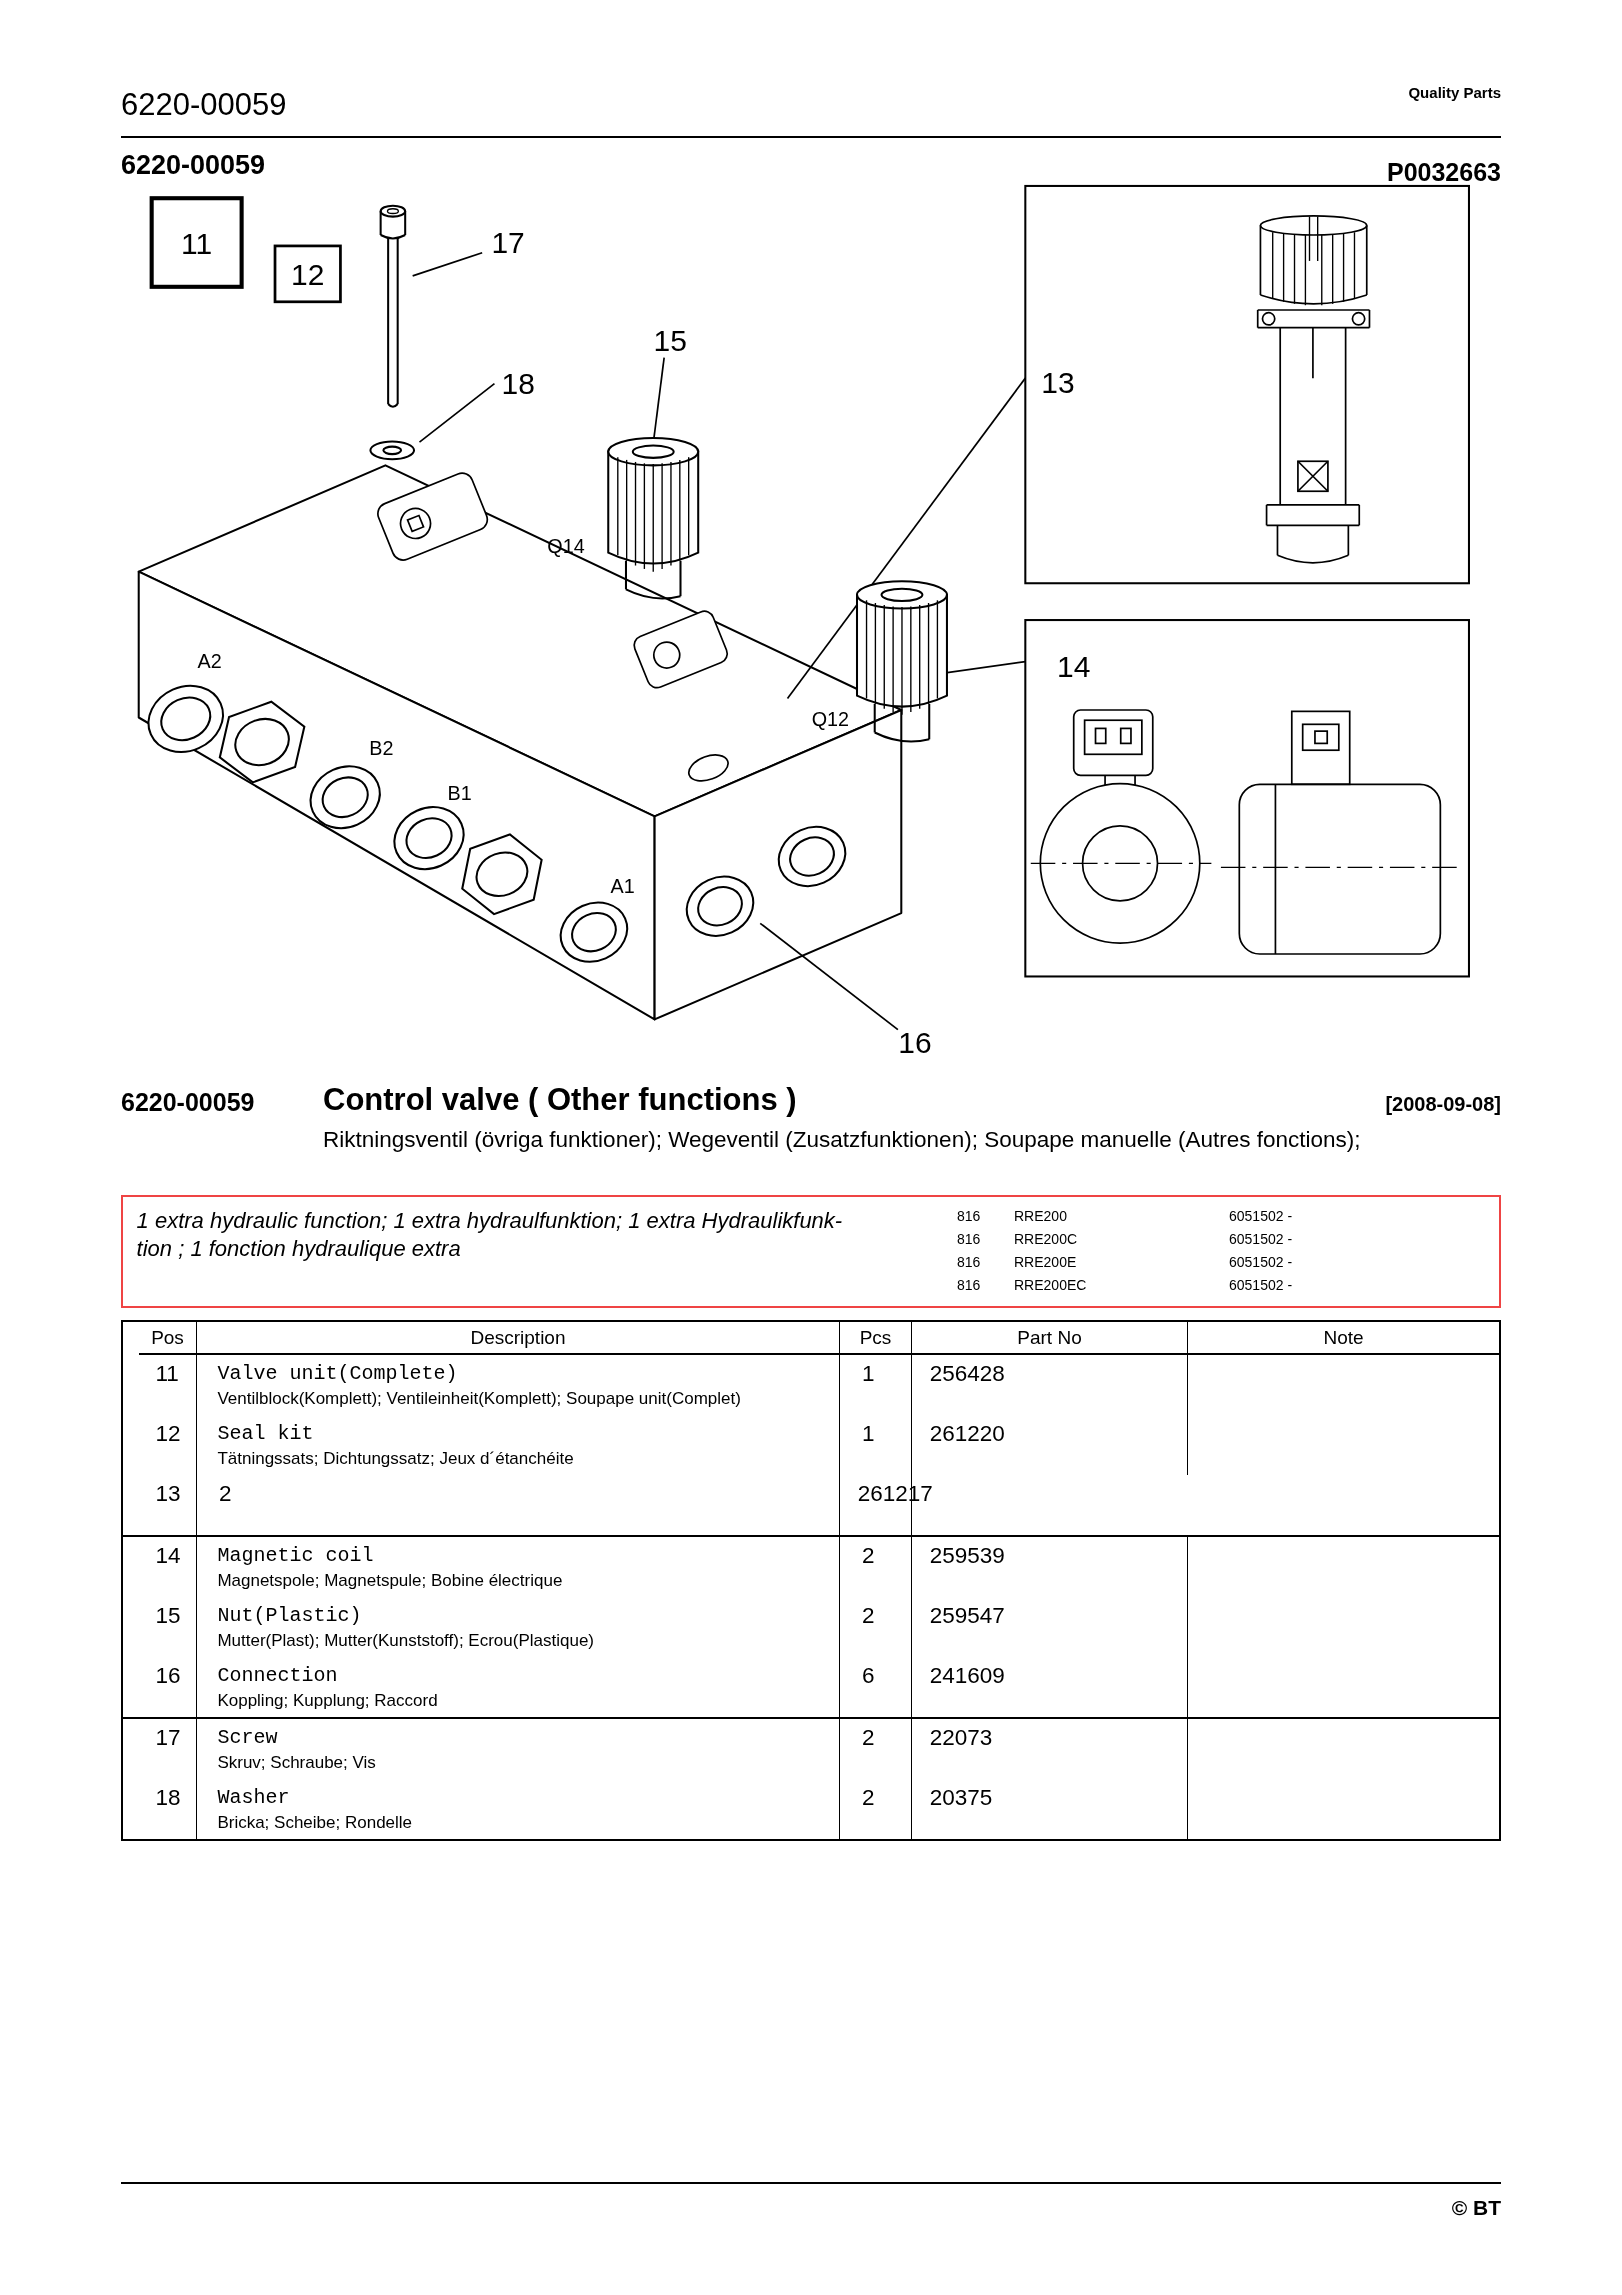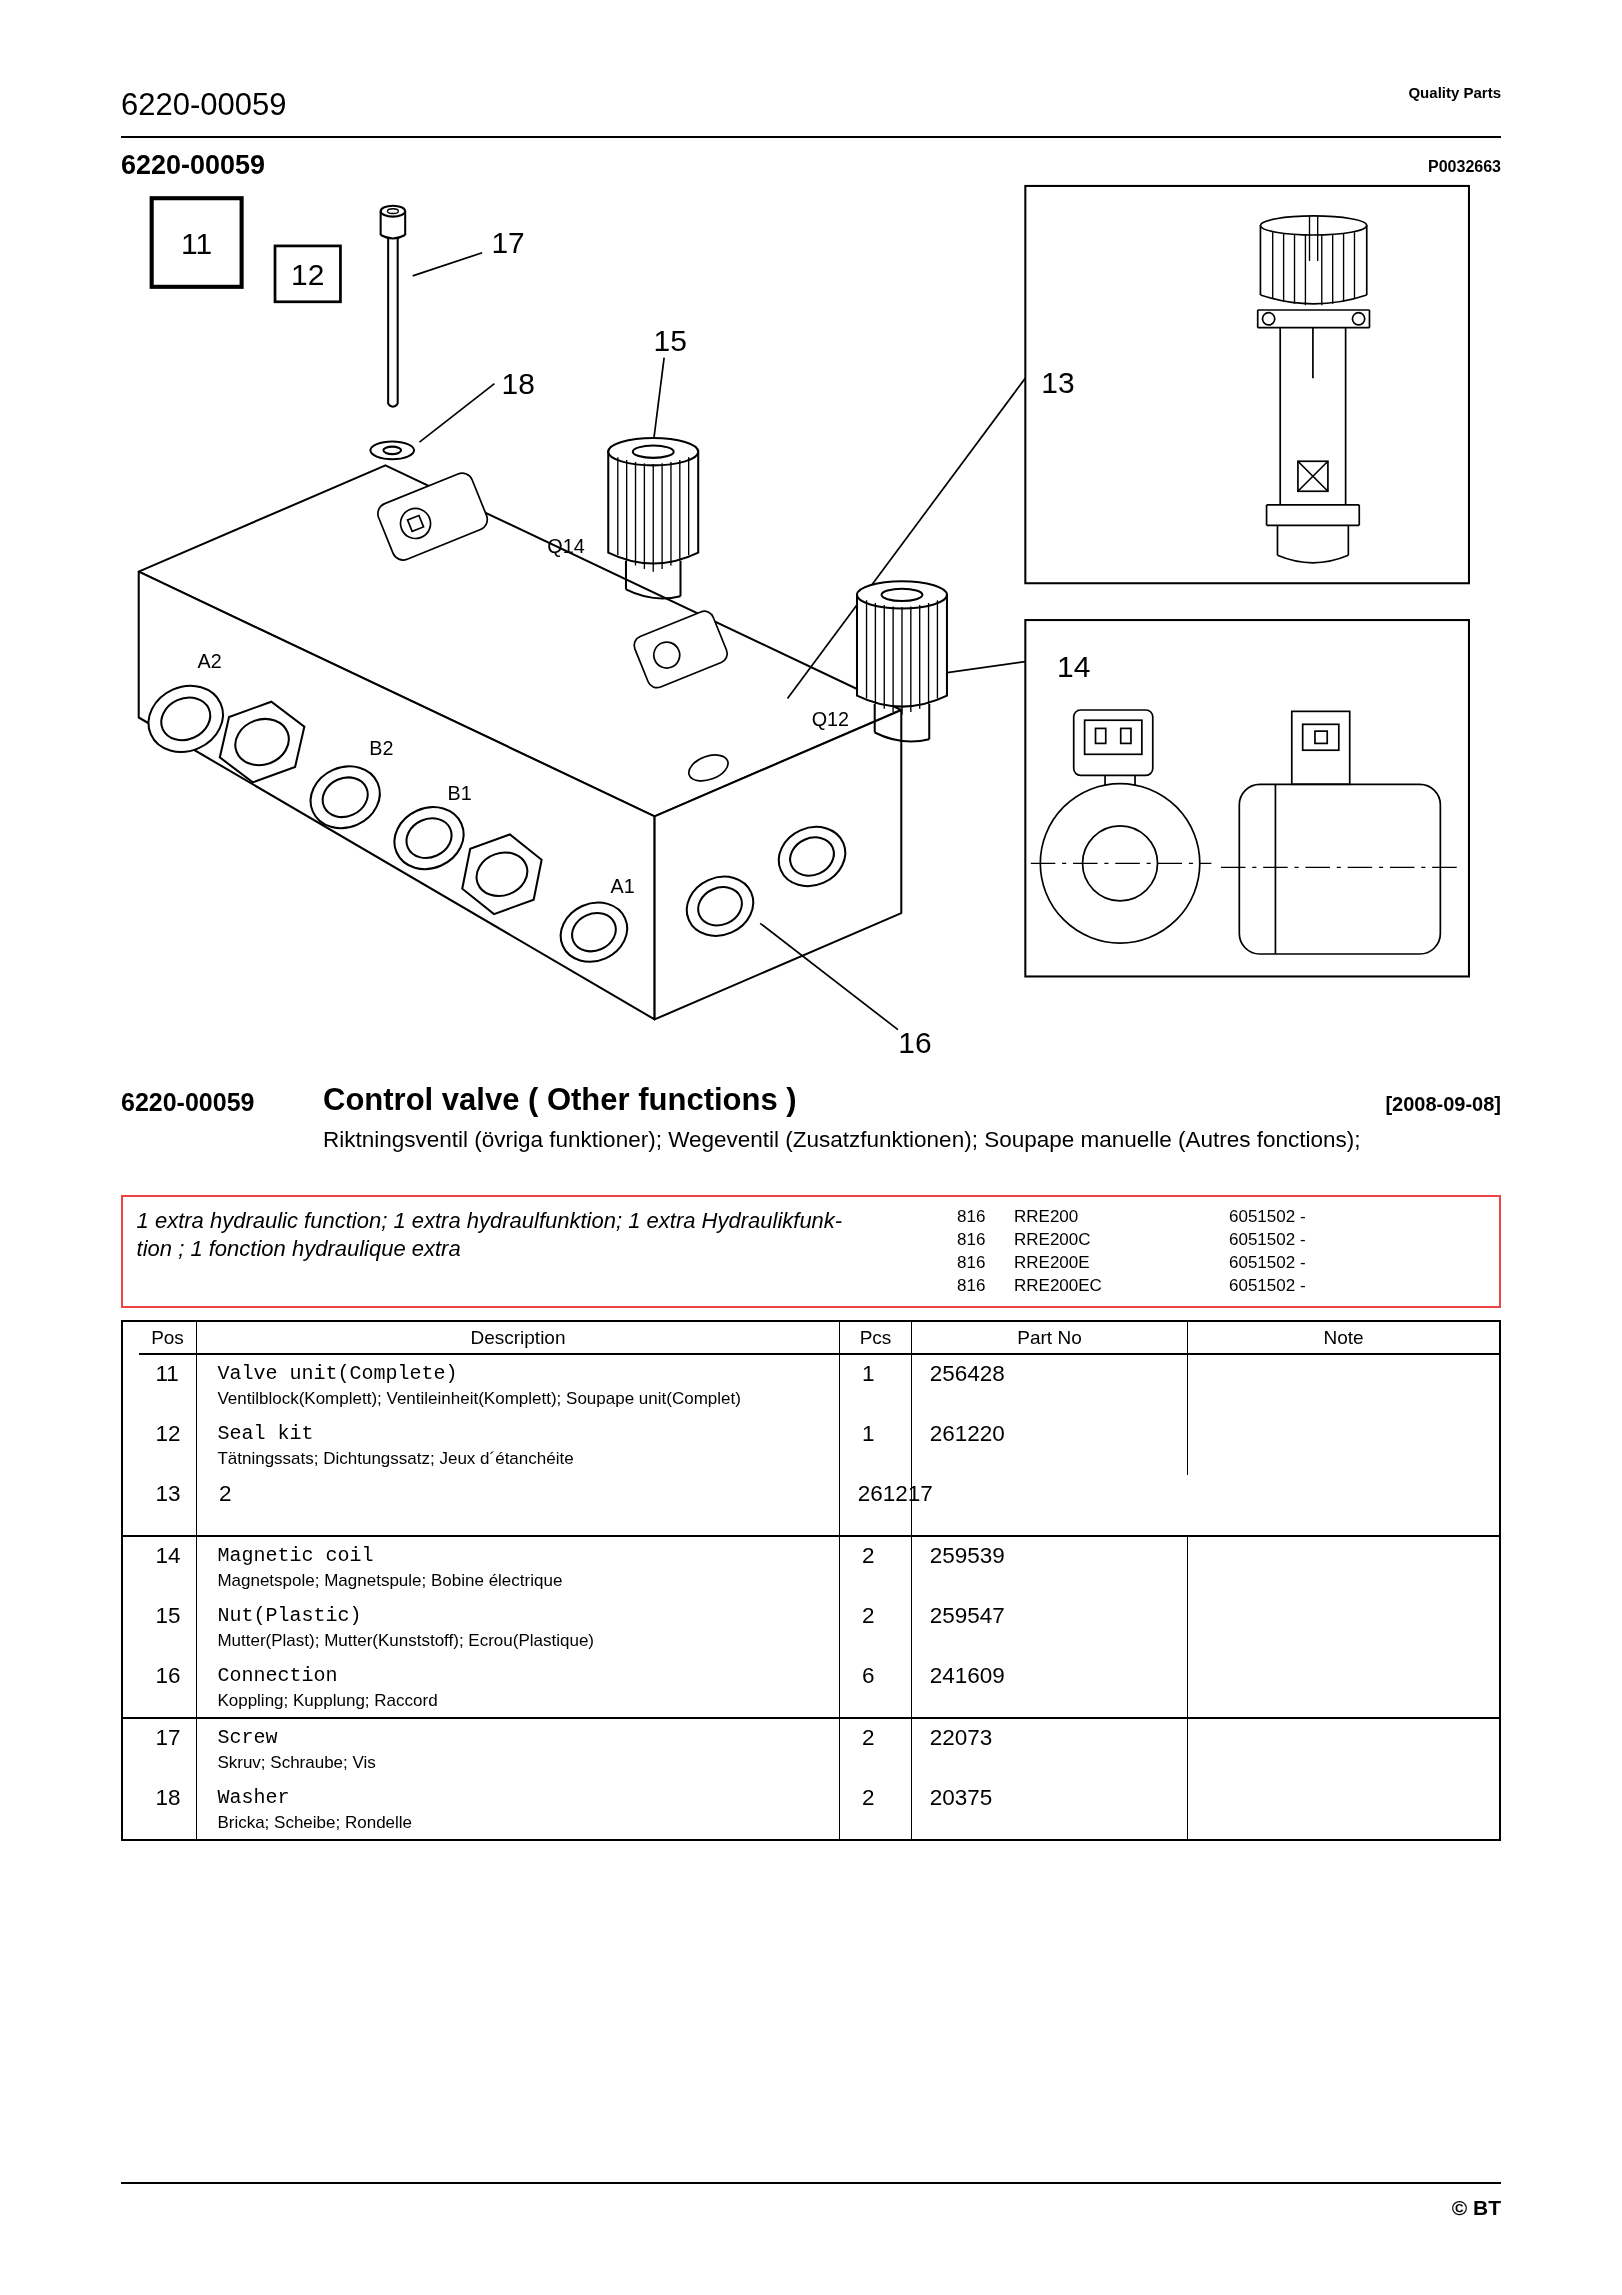--- a/index.html
+++ b/index.html
@@ -15,21 +15,21 @@
   .b { font-weight: bold; }
 
   
   .callout-num { font-size: 44px; fill: #000; stroke: none; text-anchor: middle; font-family: "Liberation Sans", sans-serif; }
   .port-label  { font-size: 29px; fill: #000; stroke: none; text-anchor: middle; font-family: "Liberation Sans", sans-serif; }
 
   
   .variant-box { left: 121px; top: 1195px; width: 1380px; height: 113px; border: 2px solid #ef4444; padding-left: 7px; }
   .variant-desc { position: absolute; left: 13.6px; top: 9.5px; font-size: 22px; font-style: italic; line-height: 28px; }
   .variant-models { position: absolute; left: 834px; top: 8.2px; }
-  .model-row { display: grid; grid-template-columns: 57px 215px auto; font-size: 17px; line-height: 23px; }
+  .model-row { display: grid; grid-template-columns: 57px 215px auto; font-size: 14px; line-height: 23px; }
 
   
   .parts-table { position: absolute; left: 121px; top: 1320px; width: 1380px; border: 2px solid #000; }
   .pt-header, .pt-row { display: grid; grid-template-columns: 58px 643px 72px 276px 1fr; margin-left: 16px; }
   .pt-header { height: 33px; border-bottom: 2px solid #000; font-size: 19px; }
   .pt-header > div { border-right: 1.4px solid #000; display: flex; align-items: center; justify-content: center; }
   .pt-header > div:last-child { border-right: none; }
   .pt-group { border-bottom: 2px solid #000; }
   .pt-group:last-child { border-bottom: none; }
   .pt-row { height: 60px; }
@@ -46,21 +46,21 @@
 </head>
 <body>
 
 <div class="page">
 
   <div class="abs" style="left:121px; top:87px; font-size:31px;">6220-00059</div>
   <div class="abs b" style="left:121px; top:84px; width:1380px; text-align:right; font-size:15px;">Quality Parts</div>
   <div class="rule" style="top:136px;"></div>
 
   <div class="abs b" style="left:121px; top:150px; font-size:27px;">6220-00059</div>
-  <div class="abs b" style="left:121px; top:158px; width:1380px; text-align:right; font-size:16px;">P0032663</div>
+  <div class="abs b" style="left:121px; top:158px; width:1380px; text-align:right; font-size:25px;">P0032663</div>
 
   <svg class="abs" style="left:121px; top:179px;" width="1380" height="908" viewBox="0 0 2025 1332" fill="none" stroke="#000">
 
     <defs>
       <g id="ribnut" stroke="#000" stroke-width="3">
 
         <line x1="741" y1="560" x2="741" y2="602"></line>
         <line x1="821" y1="560" x2="821" y2="612"></line>
         <path d="M741 602 Q781 622 821 612"></path>
 

